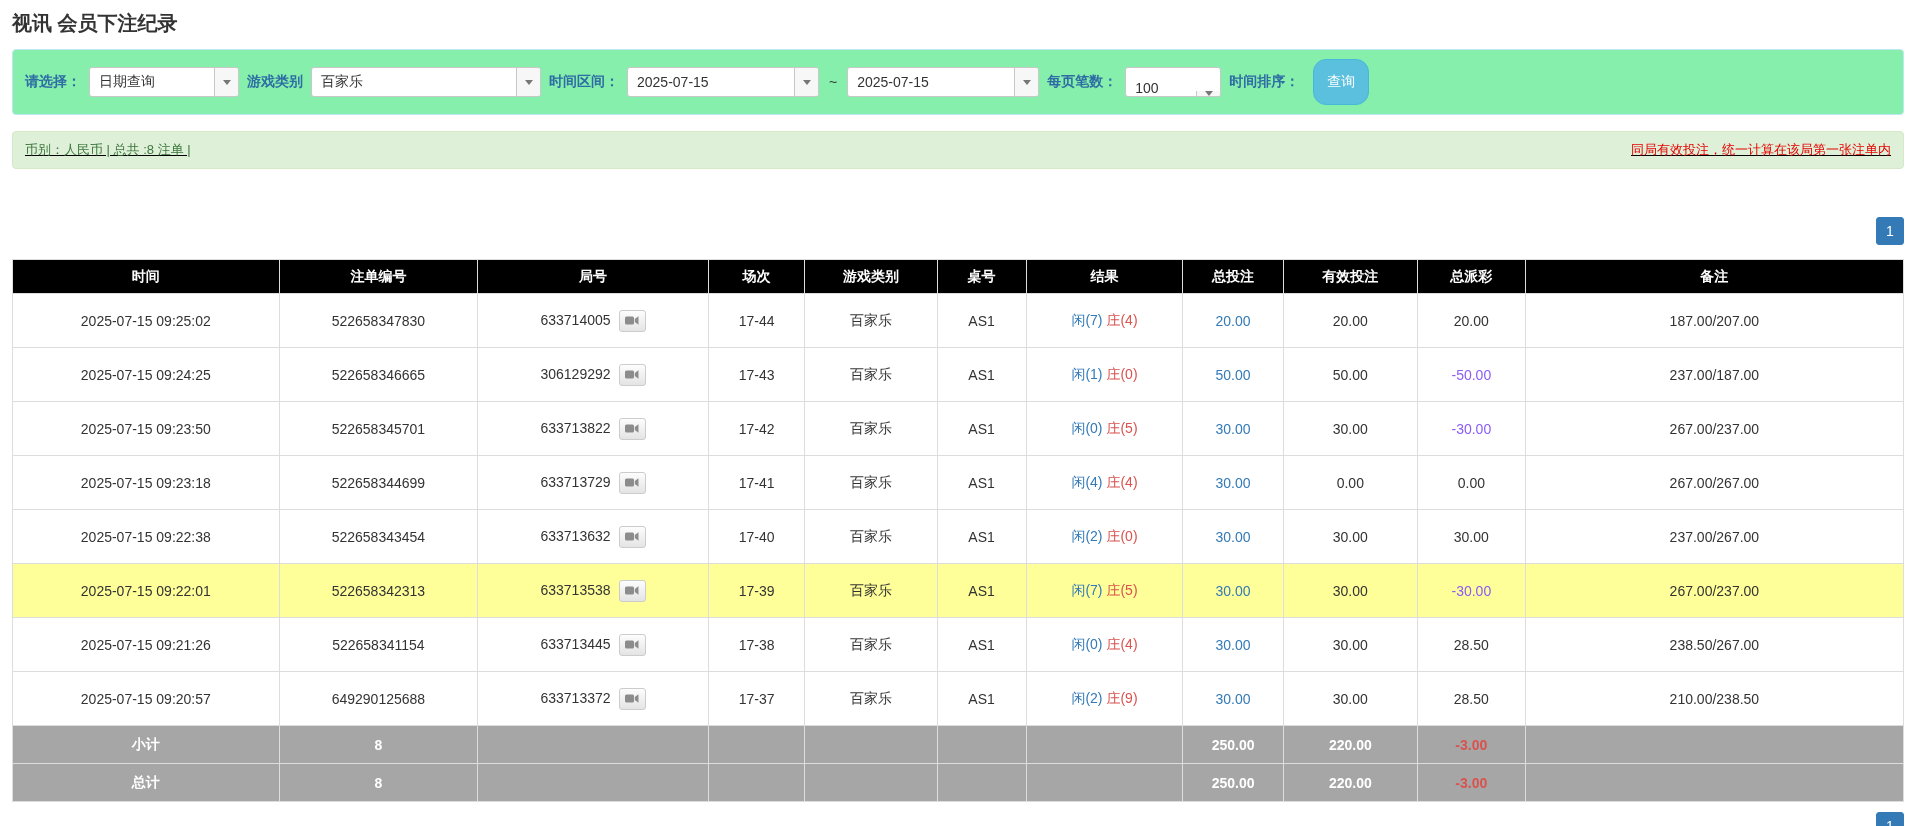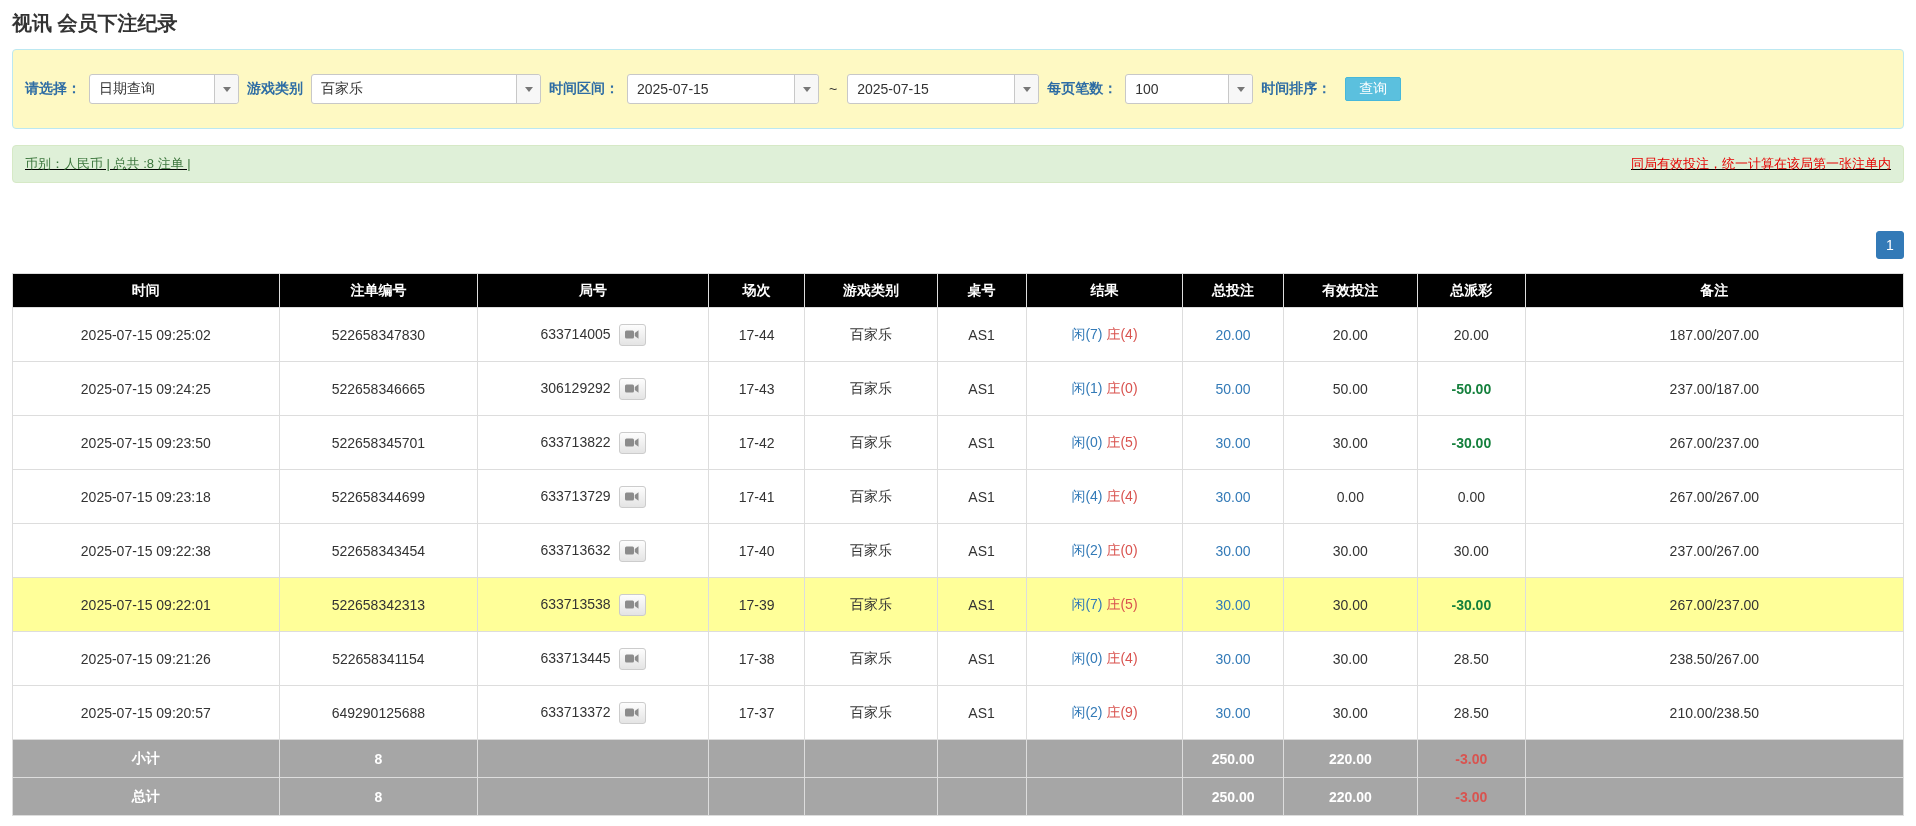--- a/index.html
+++ b/index.html
@@ -3,56 +3,56 @@
 <meta charset="utf-8">
 <style>
   * { box-sizing: border-box; }
   html, body { margin: 0; padding: 0; background: #fff; font-family: "Liberation Sans", "DejaVu Sans", sans-serif; }
   body { width: 1916px; min-height: 826px; }
   .page { padding: 0 12px; }
 
   .page-title { font-size: 20px; color: #333; margin: 10px 0 12px; font-weight: bold; }
 
   
-  .filter-bar { display: flex; align-items: center; background: #fef9c3; border: 1px solid #bce8f1;
-                border-radius: 4px; padding: 24px 12px; font-size: 14px; gap: 8px; }
+  .filter-bar { display: flex; align-items: center; background: #86efac; border: 1px solid #bce8f1;
+                border-radius: 4px; padding: 9px 12px; font-size: 14px; gap: 8px; }
   .filter-label { color: #2e6da4; font-weight: bold; white-space: nowrap; }
   .combo { display: inline-flex; align-items: stretch; background: #fff; border: 1px solid #c8c8c8; border-radius: 3px; height: 30px; }
   .combo-text { display: flex; align-items: center; padding: 0 9px; color: #333; flex: 1; white-space: nowrap; overflow: hidden; }
   .combo-btn { width: 24px; display: flex; align-items: center; justify-content: center; border-left: 1px solid #c8c8c8;
                background: #f7f7f7; border-radius: 0 3px 3px 0; cursor: pointer; }
   .caret { width: 0; height: 0; border-left: 4px solid transparent; border-right: 4px solid transparent; border-top: 5px solid #777; }
   .c-select { width: 150px; }
   .c-game   { width: 230px; }
   .c-date   { width: 192px; }
-  .c-size   { width: 128px; }
+  .c-size   { width: 96px; align-items: flex-end; }
   .c-sort   { width: 214px; }
   .tilde { color: #333; padding: 0 2px; }
-  .search-btn { background: #5bc0de; border: 1px solid #46b8da; color: #fff; height: 24px; padding: 0 13px;
-                border-radius: 2px; font-size: 14px; cursor: pointer; margin-left: 6px; font-family: Liberation Serif, serif; }
+  .search-btn { background: #5bc0de; border: 1px solid #46b8da; color: #fff; height: 46px; padding: 0 13px;
+                border-radius: 13px; font-size: 14px; cursor: pointer; margin-left: 6px; font-family: Liberation Serif, serif; }
 
   
   .summary-bar { margin-top: 16px; background: #dff0d8; border: 1px solid #d6e9c6; border-radius: 4px;
                  padding: 9px 12px; display: flex; justify-content: space-between; align-items: center; font-size: 13px; text-decoration: underline; }
   .summary-info { color: #3c763d; }
   .summary-notice { color: #e60000; }
 
   
   .pager { display: flex; justify-content: flex-end; margin: 48px 0 14px; }
   .pager.bottom { margin: 10px 0 6px; }
   .page-btn { min-width: 28px; height: 28px; background: #337ab7; border: 1px solid #337ab7; color: #fff;
               font-size: 14px; display: flex; align-items: center; justify-content: center; border-radius: 3px; cursor: pointer; }
 
   
   table.data { width: 100%; border-collapse: collapse; font-size: 14px; text-align: center; table-layout: fixed; }
   .data th { background: #000; color: #fff; font-weight: bold; height: 34px; border: 1px solid #ddd; padding: 4px; }
   .data td { border: 1px solid #ddd; height: 54px; padding: 4px 6px; color: #333; background: #fff; }
   .data tr.highlight td { background: #ffff99; }
   .data tr.foot td { background: #a6a6a6; color: #fff; font-weight: bold; height: 38px; }
-  .data td.neg, .neg { color: #15803d; font-weight: bold; }
+  .data td.neg, .neg { color: #8b5cf6; }
   .data tr.foot td.neg { color: #d9534f; }
   .bet-link { color: #337ab7; cursor: pointer; }
   .res-player { color: #337ab7; }
   .res-banker { color: #d9534f; }
   .video-btn { display: inline-flex; align-items: center; justify-content: center; margin-left: 8px; width: 27px; height: 22px;
                border: 1px solid #ccc; border-radius: 3px; background: linear-gradient(#fdfdfd, #e4e4e4); cursor: pointer; vertical-align: middle; padding: 0; }
   .video-icon { display: inline-flex; line-height: 0; }
 </style>
 </head>
 <body>

